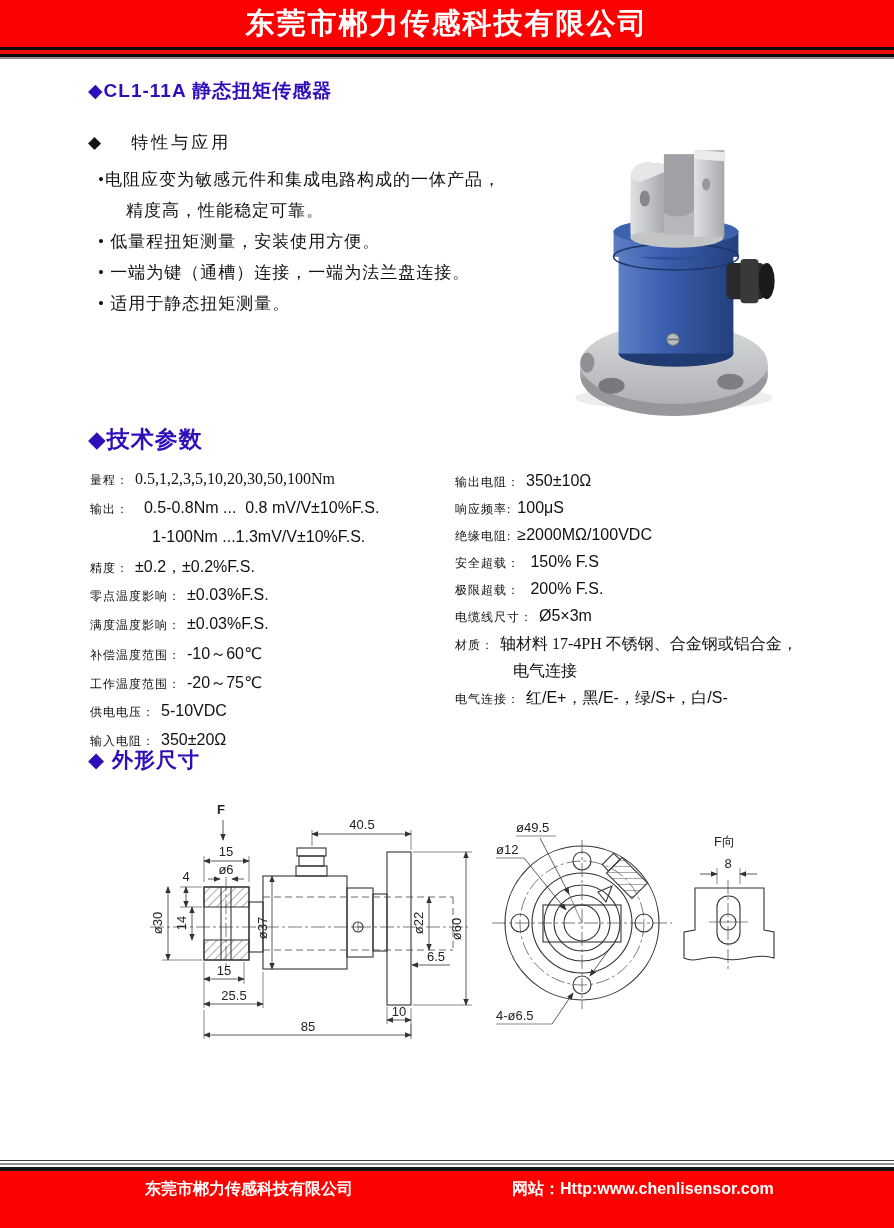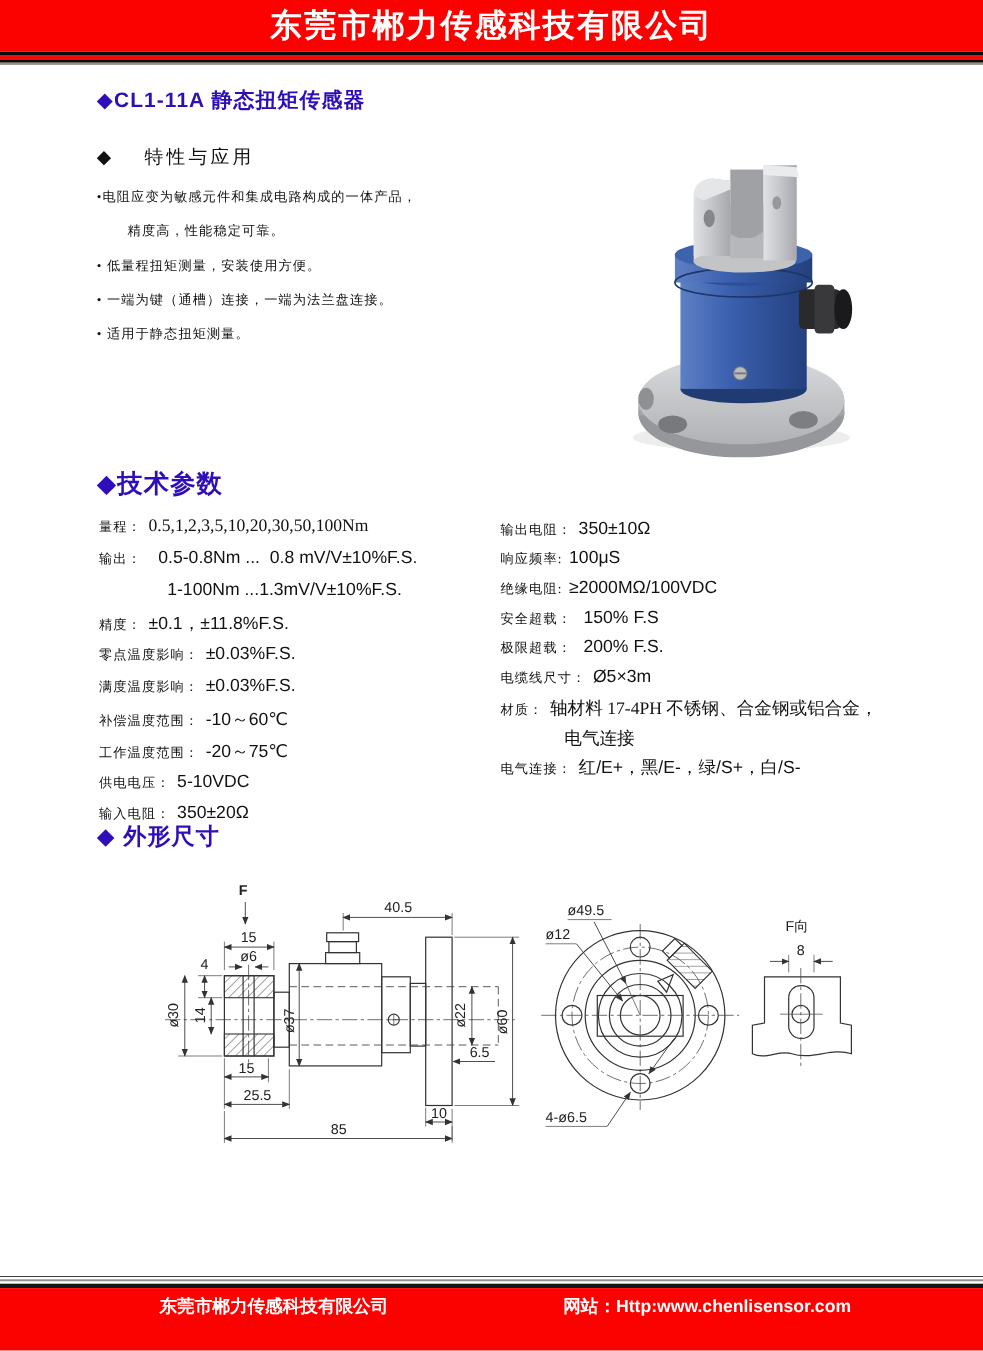--- a/index.html
+++ b/index.html
@@ -28,21 +28,21 @@
     position:absolute; font-weight:bold; color:#2f0db8; font-size:19px;
     font-family:"Liberation Sans","DejaVu Sans",sans-serif; letter-spacing:1px;
   }
   #product-title { left:88px; top:78px; }
   #tech-title    { left:88px; top:424px; font-size:23px; }
   #dims-title    { left:88px; top:746px; font-size:21px; }
   
   .features { position:absolute; left:88px; top:131px; width:450px; }
   .features .head { font-size:17px; letter-spacing:3px; margin-bottom:10px; }
   .features ul { list-style:none; }
-  .features li { font-size:12px; line-height:31px; white-space:pre; letter-spacing:1px; }
+  .features li { font-size:17px; line-height:31px; white-space:pre; letter-spacing:1px;margin-left:10px; }
   .features li.indent { padding-left:28px; }
   
   .photo { position:absolute; left:552px; top:134px; width:254px; height:282px; }
   
   .params-left  { position:absolute; left:90px;  top:470px; width:370px; }
   .params-right { position:absolute; left:455px; top:472px; width:430px; }
   .prow { display:flex; align-items:baseline; }
   .params-left  .prow { height:29px; }
   .params-right .prow { height:27px; }
   .prow .lbl { font-size:12px; letter-spacing:1px; white-space:pre; }
@@ -171,21 +171,21 @@
     <div class="prow">
         <span class="lbl">输出：</span>
         <span class="val">  0.5-0.8Nm ...  0.8 mV/V±10%F.S.</span>
       </div>
     <div class="prow indent">
         <span class="lbl"></span>
         <span class="val">1-100Nm ...1.3mV/V±10%F.S.</span>
       </div>
     <div class="prow">
         <span class="lbl">精度：</span>
-        <span class="val">±0.1，±11.8%F.S.</span>
+        <span class="val">±0.2，±0.2%F.S.</span>
       </div>
     <div class="prow">
         <span class="lbl">零点温度影响：</span>
         <span class="val">±0.03%F.S.</span>
       </div>
     <div class="prow">
         <span class="lbl">满度温度影响：</span>
         <span class="val">±0.03%F.S.</span>
       </div>
     <div class="prow">

